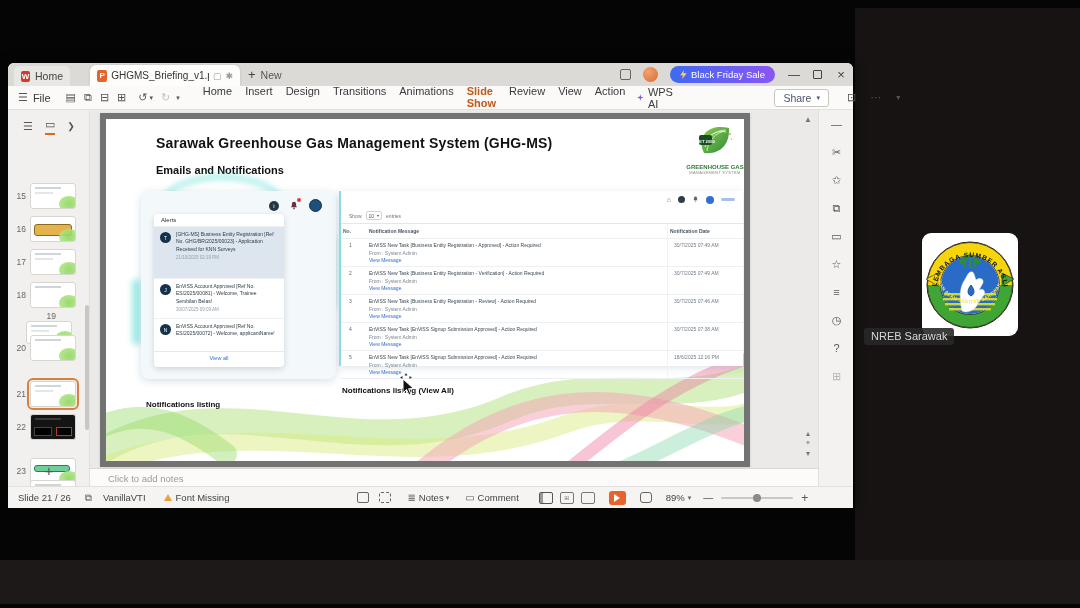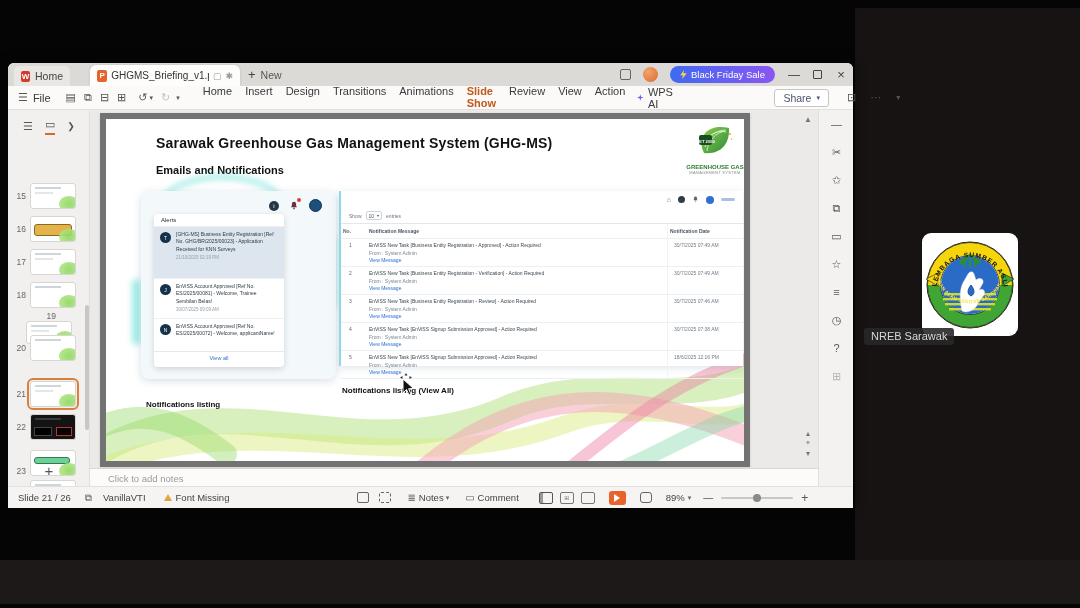--- a/index.html
+++ b/index.html
@@ -304,21 +304,21 @@
           </span>
       </div>
       <div class="abs thumb-row" style="top:300px;">
         <span class="thumb-num">22</span>
         <span class="thumb-card t22">
             <span class="tl"></span>
             <span class="dark1"></span>
             <span class="dark2"></span>
           </span>
       </div>
-      <div class="abs thumb-row" style="top:333px;align-items:flex-end;">
+      <div class="abs thumb-row" style="top:344px;">
         <span class="thumb-num">23</span>
         <span class="thumb-card t23">
             <span class="band"></span>
             <span class="blob"></span>
           </span>
       </div>
       <div class="abs thumb-row" style="top:366px;">
         <span class="thumb-num">24</span>
         <span class="thumb-card">
             <span class="tl"></span>

